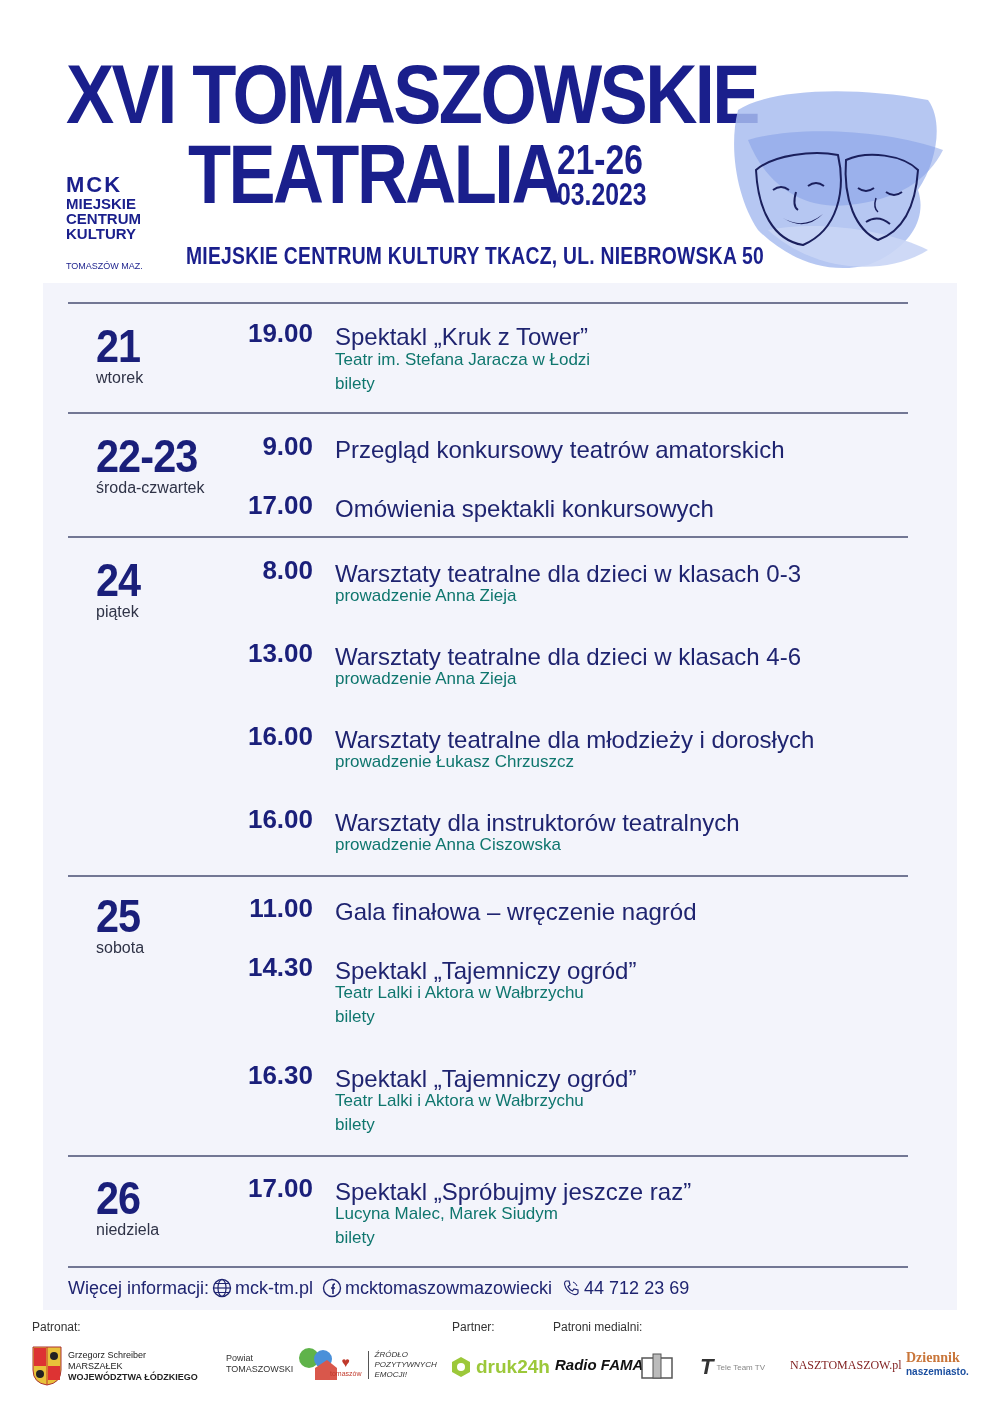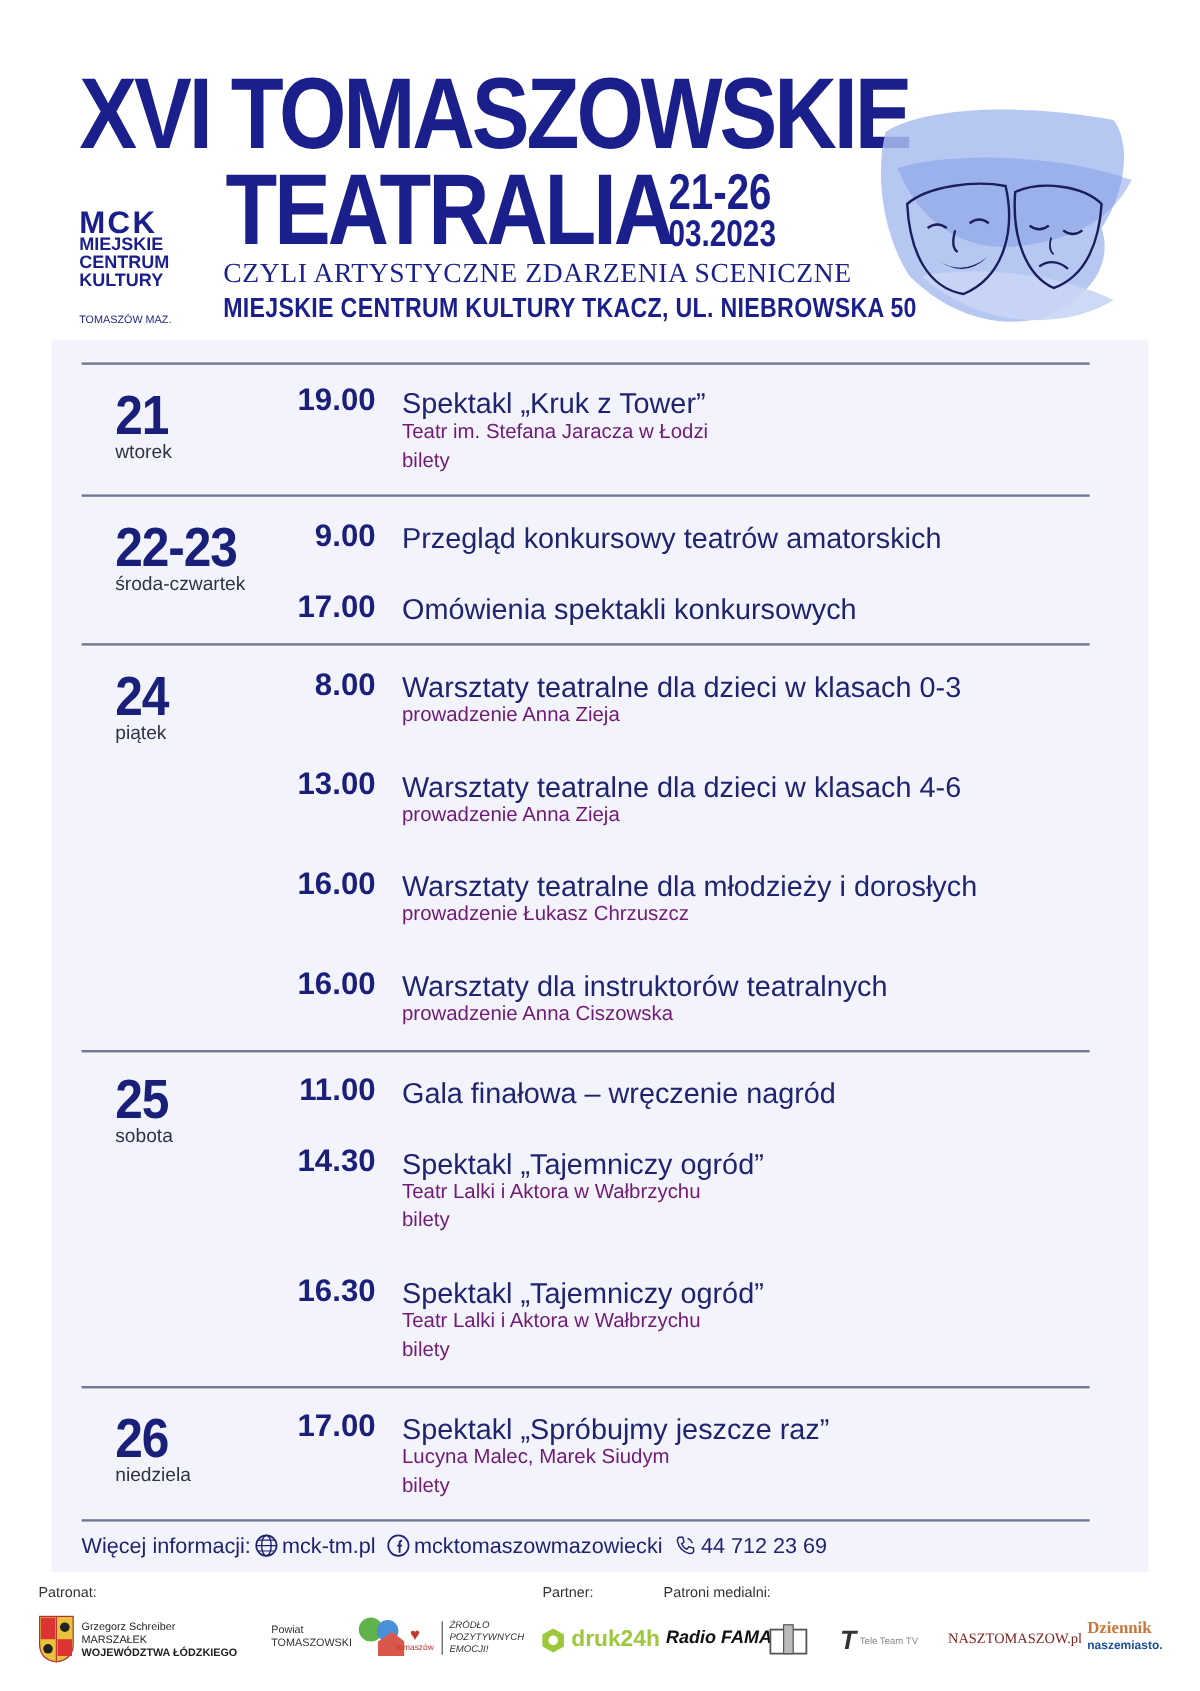--- a/index.html
+++ b/index.html
@@ -27,58 +27,57 @@
     position: absolute; left: 186px; top: 215px;
     font-family: "Liberation Serif", serif; font-size: 23px; color: #1a1f8c;
     letter-spacing: 0.5px; white-space: nowrap;
   }
   .venue {
     position: absolute; left: 186px; top: 243px;
     font-weight: 700; font-size: 23px; color: #1a1f8c; white-space: nowrap;
     transform: scaleX(0.84); transform-origin: left top; letter-spacing: 0.3px;
   }
   .mck-logo { position: absolute; left: 66px; top: 174px; width: 90px; color: #1a1f8c; }
-  .mck-logo .glyph { font-weight: 700; font-size: 26px; letter-spacing: 2px; line-height: 22px; }
+  .mck-logo .glyph { font-weight: 700; font-size: 22px; letter-spacing: 2px; line-height: 22px; }
   .mck-logo .l { font-weight: 700; font-size: 15px; line-height: 15px; letter-spacing: 0; }
   .mck-logo .s { font-size: 9px; line-height: 11px; margin-top: 20px; }
   .masks { position: absolute; left: 728px; top: 80px; width: 225px; height: 200px; }
 
   .panel { position: absolute; left: 43px; top: 283px; width: 914px; height: 1027px; background: #f3f4fb; }
   .rule { position: absolute; left: 25px; width: 840px; height: 2px; background: #727794; }
 
   .day { position: absolute; left: 25px; margin-left: 28px; }
   .day-num { font-weight: 700; font-size: 46px; line-height: 46px; color: #1a1f7a; letter-spacing: -1px; transform: scaleX(0.9); transform-origin: left top; white-space: nowrap; }
   .day-name { font-size: 16px; line-height: 18px; color: #2f3347; white-space: nowrap; }
 
   .ev { position: absolute; left: 0; width: 914px; }
   .ev-time {
     position: absolute; right: 644px; top: 0;
     font-weight: 700; font-size: 26px; line-height: 30px; color: #1a1f7a; white-space: nowrap;
   }
   .ev-title { position: absolute; left: 292px; top: 4px; font-size: 24px; line-height: 30px; color: #1f2470; white-space: nowrap; }
-  .ev-sub { position: absolute; left: 292px; font-size: 17px; line-height: 24px; color: #701a75; white-space: nowrap; }
+  .ev-sub { position: absolute; left: 292px; font-size: 17px; line-height: 24px; color: #0f766e; white-space: nowrap; }
 
   .info { position: absolute; left: 25px; top: 993px; font-size: 18px; line-height: 24px; color: #1f2470; white-space: nowrap; display: flex; align-items: center; gap: 3px; }
   .info .ic { display: inline-block; width: 20px; height: 20px; }
 
   .footer { position: absolute; left: 0; top: 1310px; width: 1000px; height: 99px; }
   .flabel { position: absolute; top: 10px; font-size: 12px; color: #333; }
   .logo-box { position: absolute; display: flex; align-items: center; font-size: 10px; color: #333; }
 </style>
 </head>
 <body>
 
 <div class="header">
   <div class="title-line1">XVI TOMASZOWSKIE</div>
   <div class="title-line2">TEATRALIA</div>
   <div class="dates">
     <div class="d1">21-26</div>
     <div class="d2">03.2023</div>
   </div>
-  <div class="subtitle">CZYLI ARTYSTYCZNE ZDARZENIA SCENICZNE</div>
   <div class="venue">MIEJSKIE CENTRUM KULTURY TKACZ, UL. NIEBROWSKA 50</div>
 
   <div class="mck-logo">
     <div class="glyph">MCK</div>
     <div class="l">MIEJSKIE</div>
     <div class="l">CENTRUM</div>
     <div class="l">KULTURY</div>
     <div class="s">TOMASZÓW MAZ.</div>
   </div>
 

